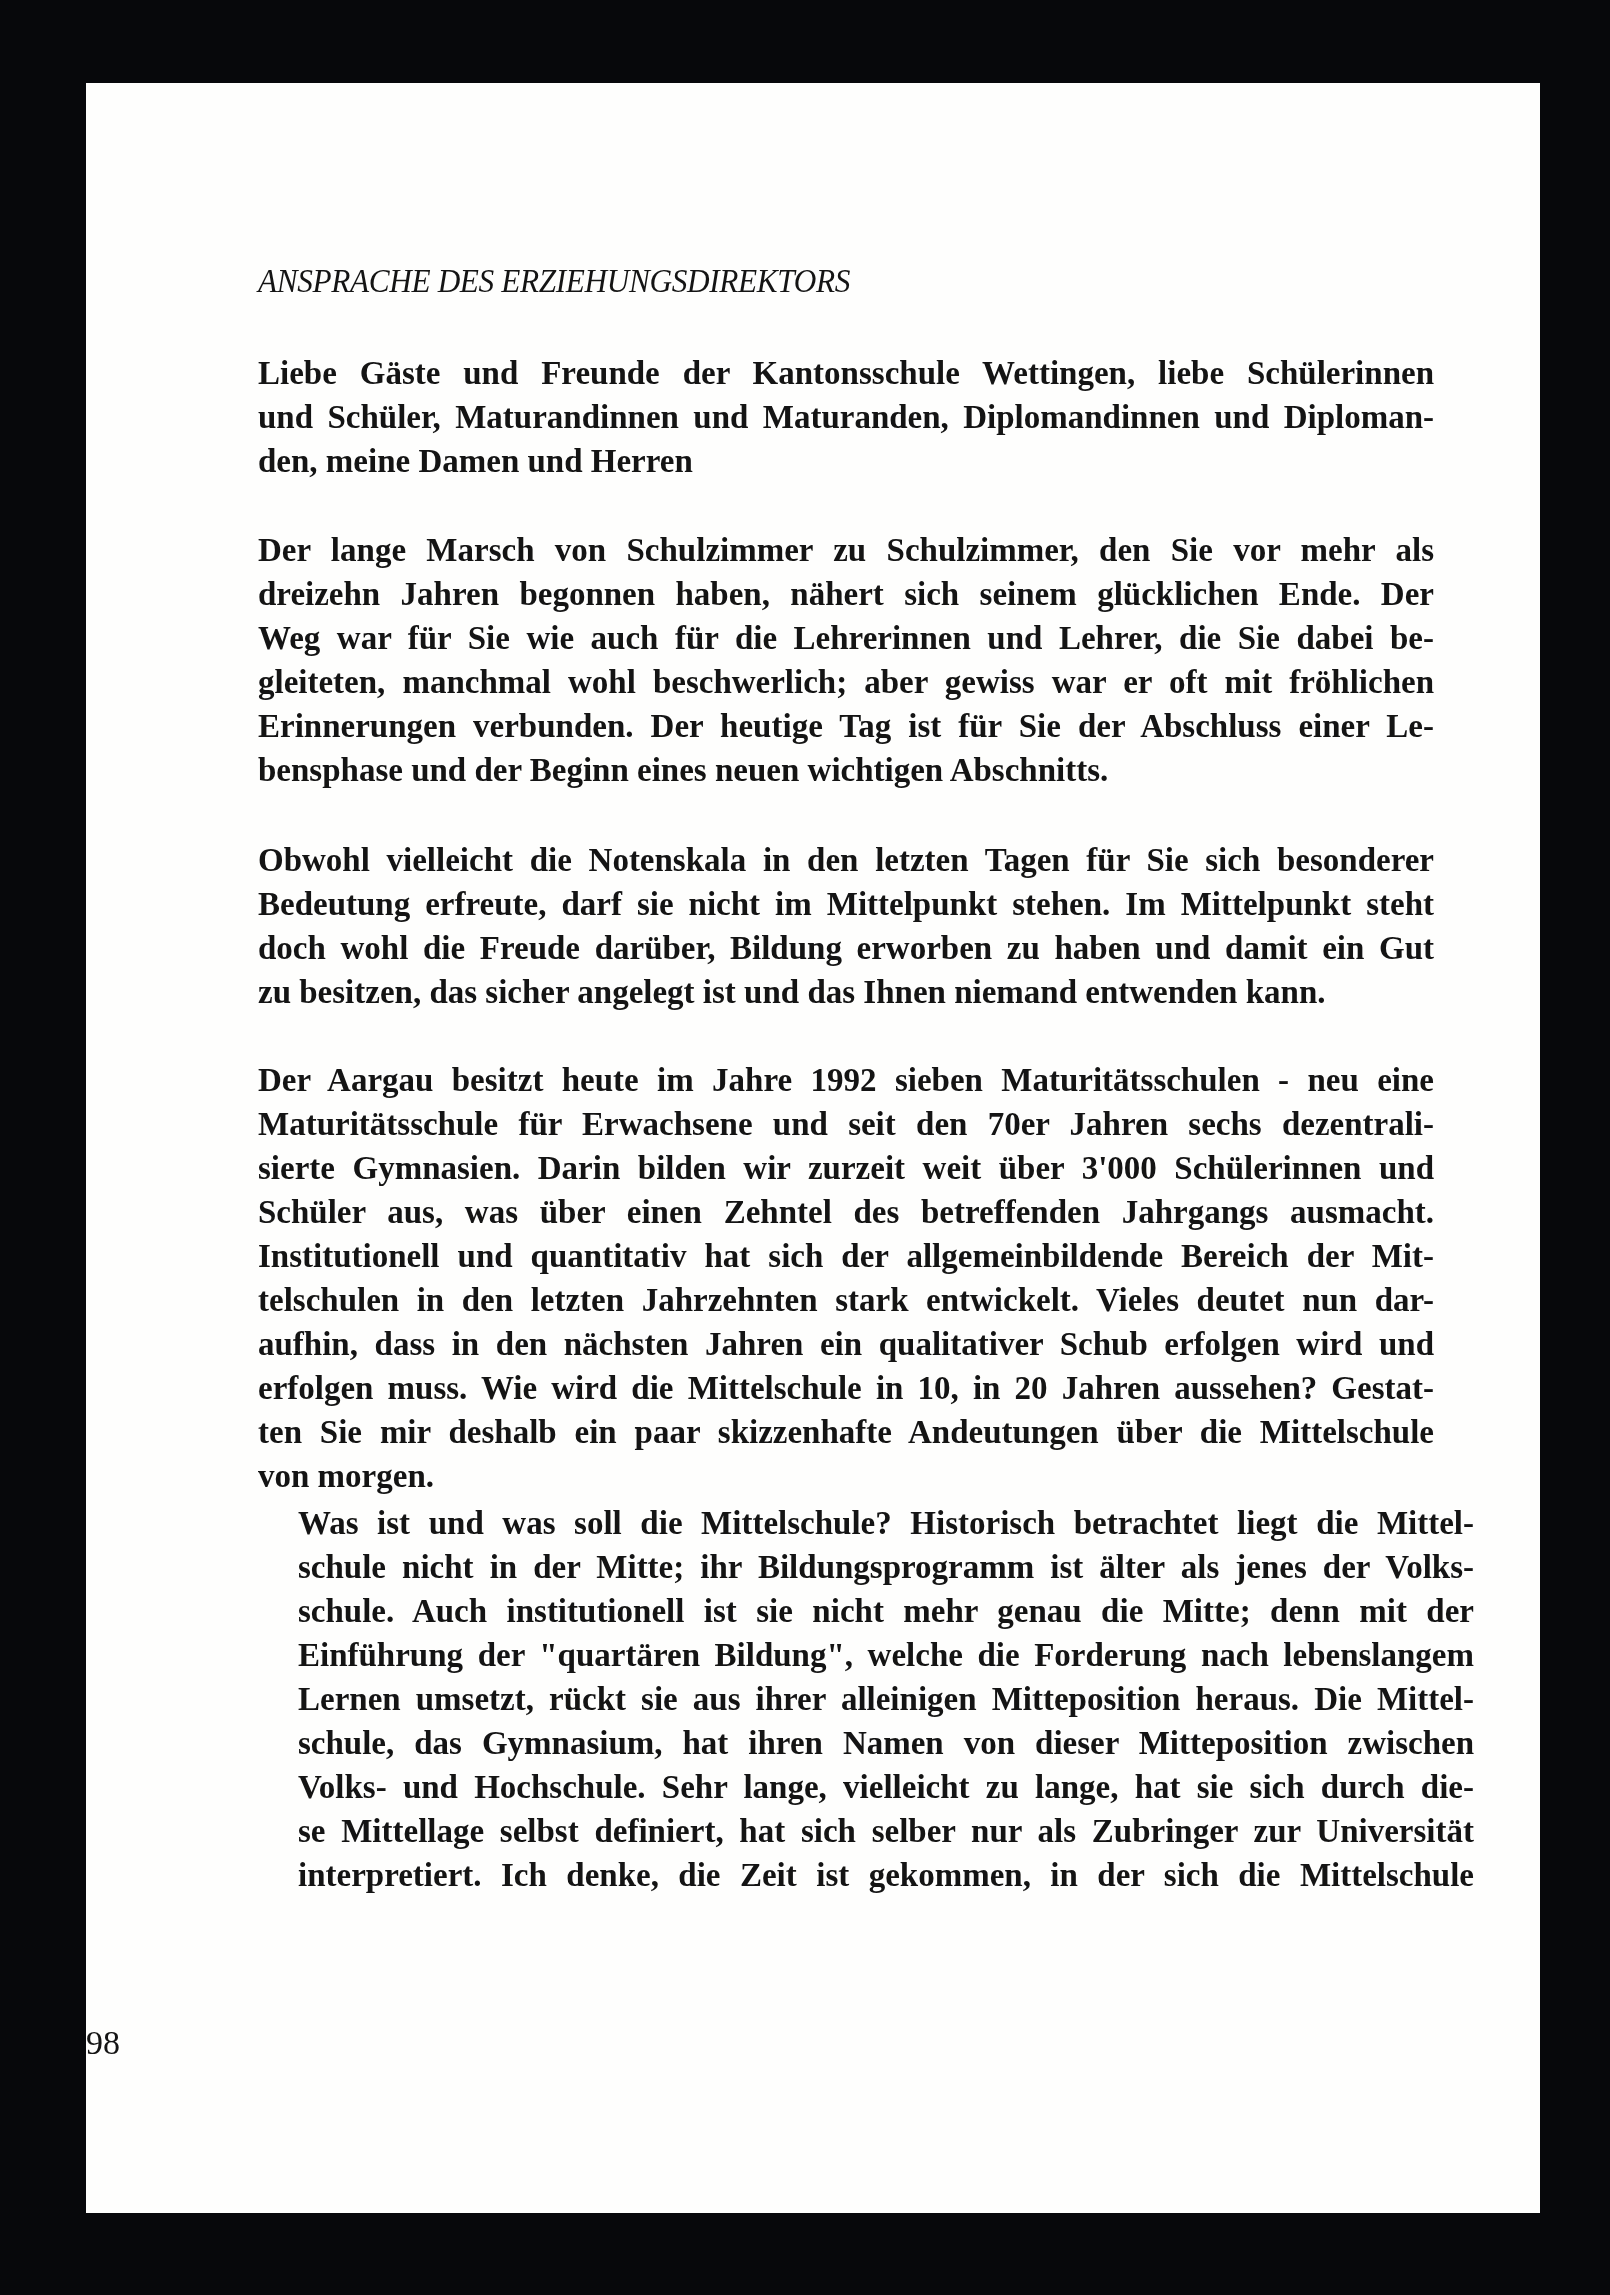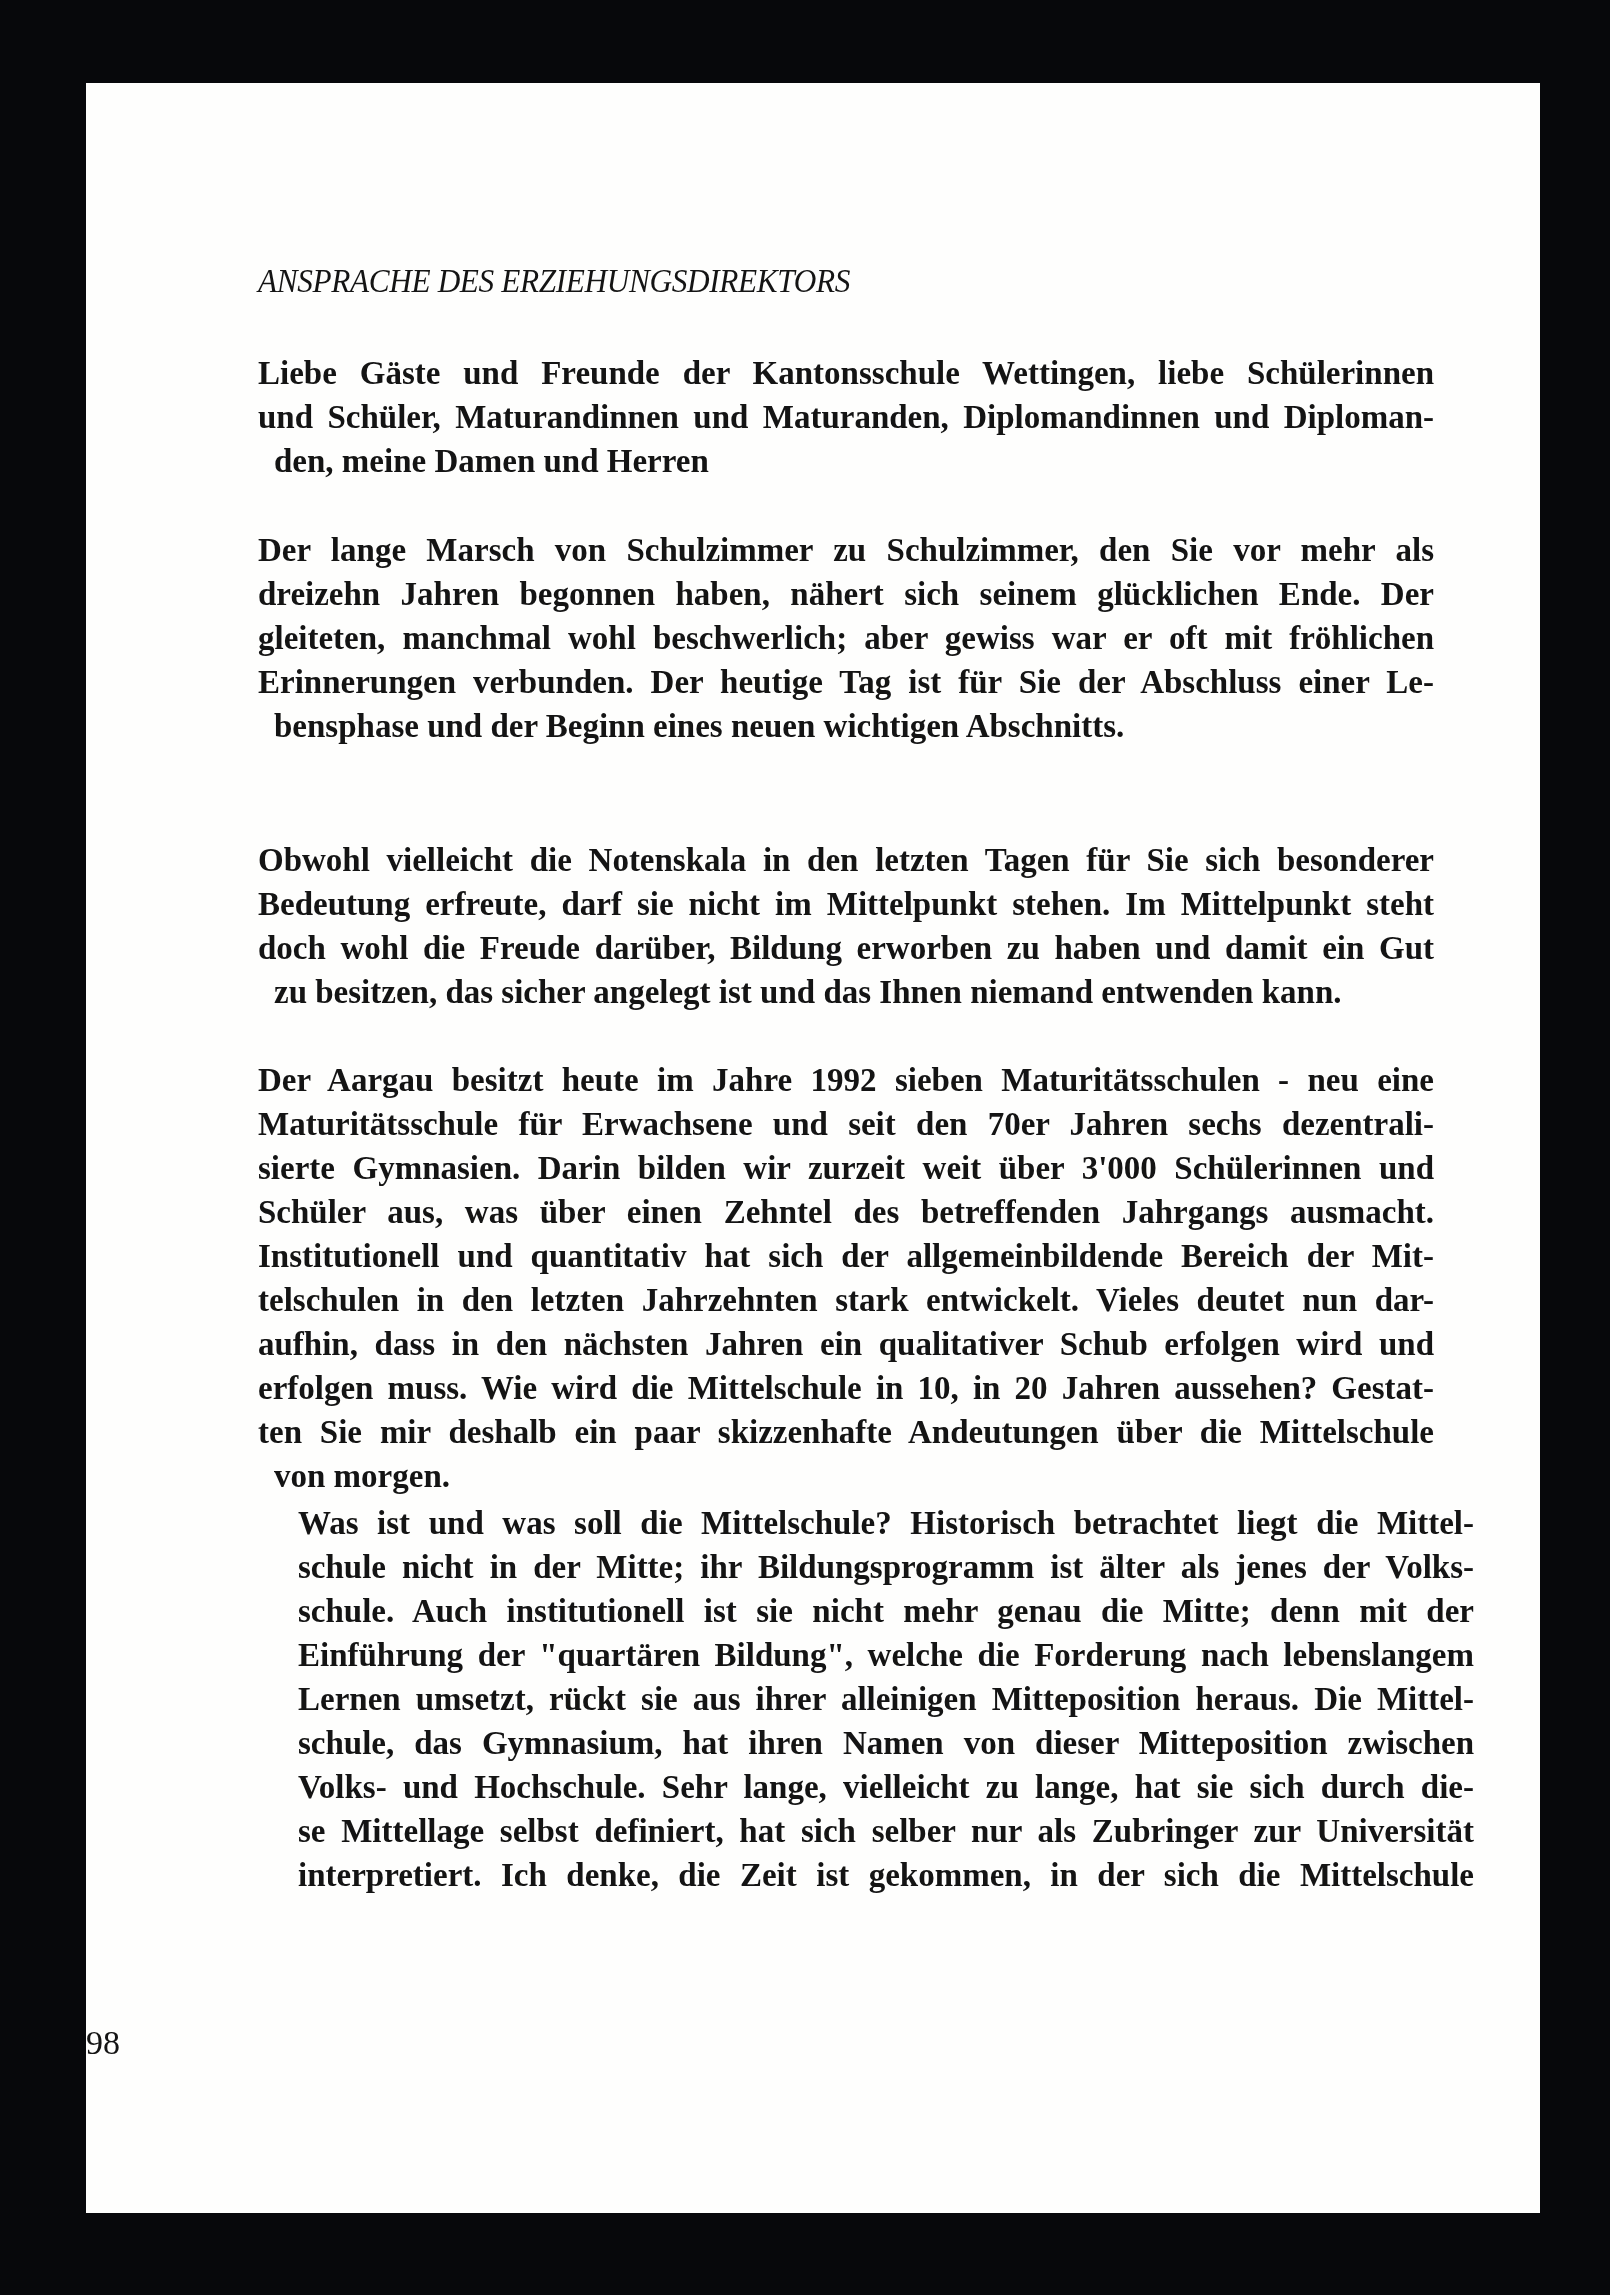--- a/index.html
+++ b/index.html
@@ -40,21 +40,21 @@
     line-height:44px;
     font-weight:bold;
   }
   .line {
     display:block;
     white-space:nowrap;
     text-align:justify;
     text-align-last:justify;
     height:44px;
   }
-  .line.last { text-align-last:left;margin-left:16px; }
+  .line.last { text-align-last:left; }
   .p1 { top:268px; }
   .p2 { top:445px; }
   .p3 { top:755px; }
   .p4 { top:975px; }
   .p5 { top:1418px;margin-left:40px; }
   .page-number {
     position:absolute;
     left:0; width:1454px;
     top:1941px;
     font-size:34px;
@@ -70,20 +70,21 @@
 
     <div class="para p1">
       <span class="line">Liebe Gäste und Freunde der Kantonsschule Wettingen, liebe Schülerinnen</span>
       <span class="line">und Schüler, Maturandinnen und Maturanden, Diplomandinnen und Diploman-</span>
       <span class="line last">den, meine Damen und Herren</span>
     </div>
 
     <div class="para p2">
       <span class="line">Der lange Marsch von Schulzimmer zu Schulzimmer, den Sie vor mehr als</span>
       <span class="line">dreizehn Jahren begonnen haben, nähert sich seinem glücklichen Ende. Der</span>
+      <span class="line">Weg war für Sie wie auch für die Lehrerinnen und Lehrer, die Sie dabei be-</span>
       <span class="line">gleiteten, manchmal wohl beschwerlich; aber gewiss war er oft mit fröhlichen</span>
       <span class="line">Erinnerungen verbunden. Der heutige Tag ist für Sie der Abschluss einer Le-</span>
       <span class="line last">bensphase und der Beginn eines neuen wichtigen Abschnitts.</span>
     </div>
 
     <div class="para p3">
       <span class="line">Obwohl vielleicht die Notenskala in den letzten Tagen für Sie sich besonderer</span>
       <span class="line">Bedeutung erfreute, darf sie nicht im Mittelpunkt stehen. Im Mittelpunkt steht</span>
       <span class="line">doch wohl die Freude darüber, Bildung erworben zu haben und damit ein Gut</span>
       <span class="line last">zu besitzen, das sicher angelegt ist und das Ihnen niemand entwenden kann.</span>

